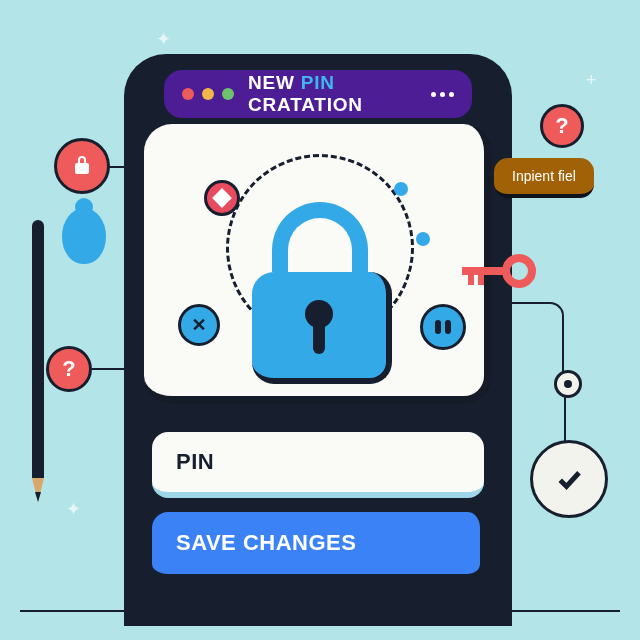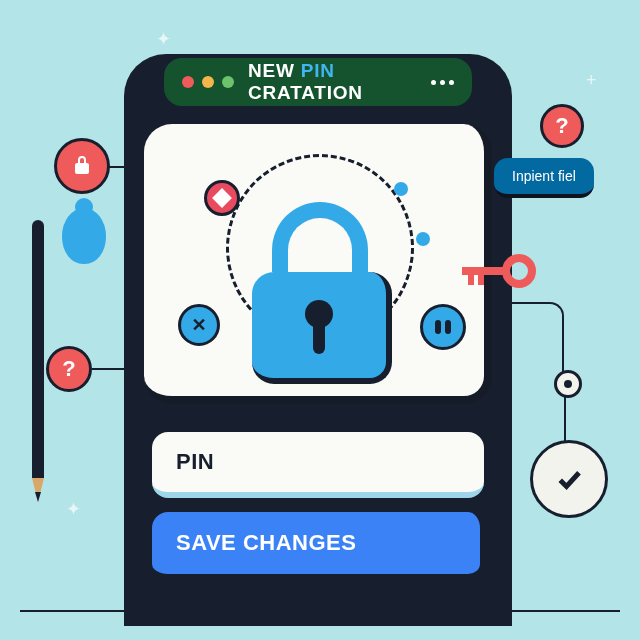--- a/index.html
+++ b/index.html
@@ -11,22 +11,22 @@
   }
   
   .device{
     position:absolute;left:124px;top:54px;
     width:388px;height:572px;
     background:#171f2e;
     border-radius:42px 42px 0 0;
   }
   
   .titlebar{
-    position:absolute;left:40px;top:4px;right:40px;height:48px;
-    background:#14532d;border-radius:18px;
+    position:absolute;left:40px;top:16px;right:40px;height:48px;
+    background:#4c1d95;border-radius:18px;
     display:flex;align-items:center;padding:0 18px;
   }
   .dots{display:flex;gap:8px;margin-right:14px;}
   .dot{width:12px;height:12px;border-radius:50%;}
   .dot.r{background:#ef5a5a;}
   .dot.y{background:#f3b64b;}
   .dot.g{background:#6cc36c;}
   .title{color:#fff;font-size:19px;letter-spacing:0.8px;font-weight:600;}
   .title .accent{color:#41b5ef;}
   .menu{margin-left:auto;display:flex;gap:4px;}
@@ -105,21 +105,21 @@
   .pill.help-red span{color:#fff;font-weight:800;font-size:22px;}
   .pill.help-top{left:540px;top:104px;width:44px;height:44px;background:#ef5a5a;}
   .pill.help-top span{color:#fff;font-weight:800;font-size:22px;}
   .pill.check{left:530px;top:440px;width:78px;height:78px;background:#f3f3ee;}
   .pill.check svg{width:30px;height:30px;stroke:#171f2e;stroke-width:4;fill:none;}
   .pill.dot-small{left:554px;top:370px;width:28px;height:28px;background:#f3f3ee;}
   .pill.dot-small:before{content:"";width:8px;height:8px;border-radius:50%;background:#171f2e;}
   
   .field-label{
     position:absolute;left:494px;top:158px;
-    background:#0369a1;color:#fff;padding:10px 18px;border-radius:14px;
+    background:#a16207;color:#fff;padding:10px 18px;border-radius:14px;
     font-size:14px;border-bottom:4px solid #0e131d;
   }
   
   .key{position:absolute;left:502px;top:254px;}
   .key .ring{width:34px;height:34px;border:8px solid #ef5a5a;border-radius:50%;display:inline-block;}
   .key .shaft{position:absolute;left:-40px;top:13px;width:48px;height:8px;background:#ef5a5a;}
   .key .tooth{position:absolute;left:-34px;top:21px;width:6px;height:10px;background:#ef5a5a;}
   .key .tooth2{position:absolute;left:-24px;top:21px;width:6px;height:10px;background:#ef5a5a;}
   
   .pencil{position:absolute;left:32px;top:220px;width:12px;height:312px;}

